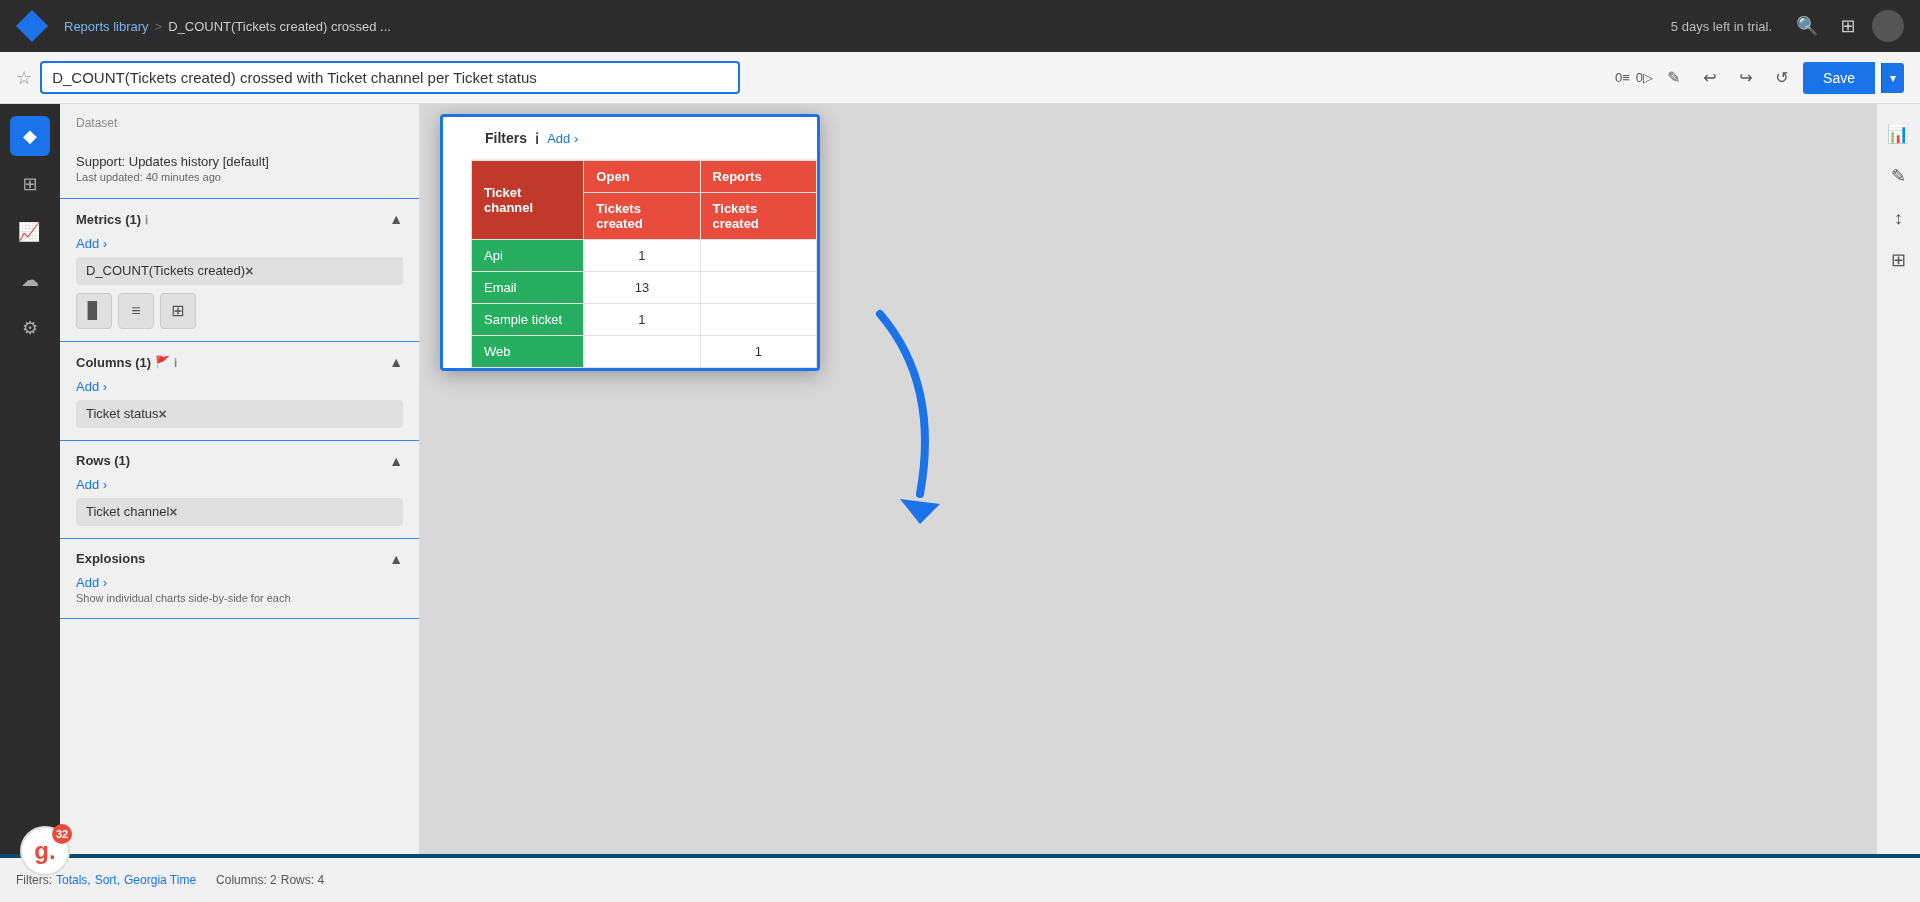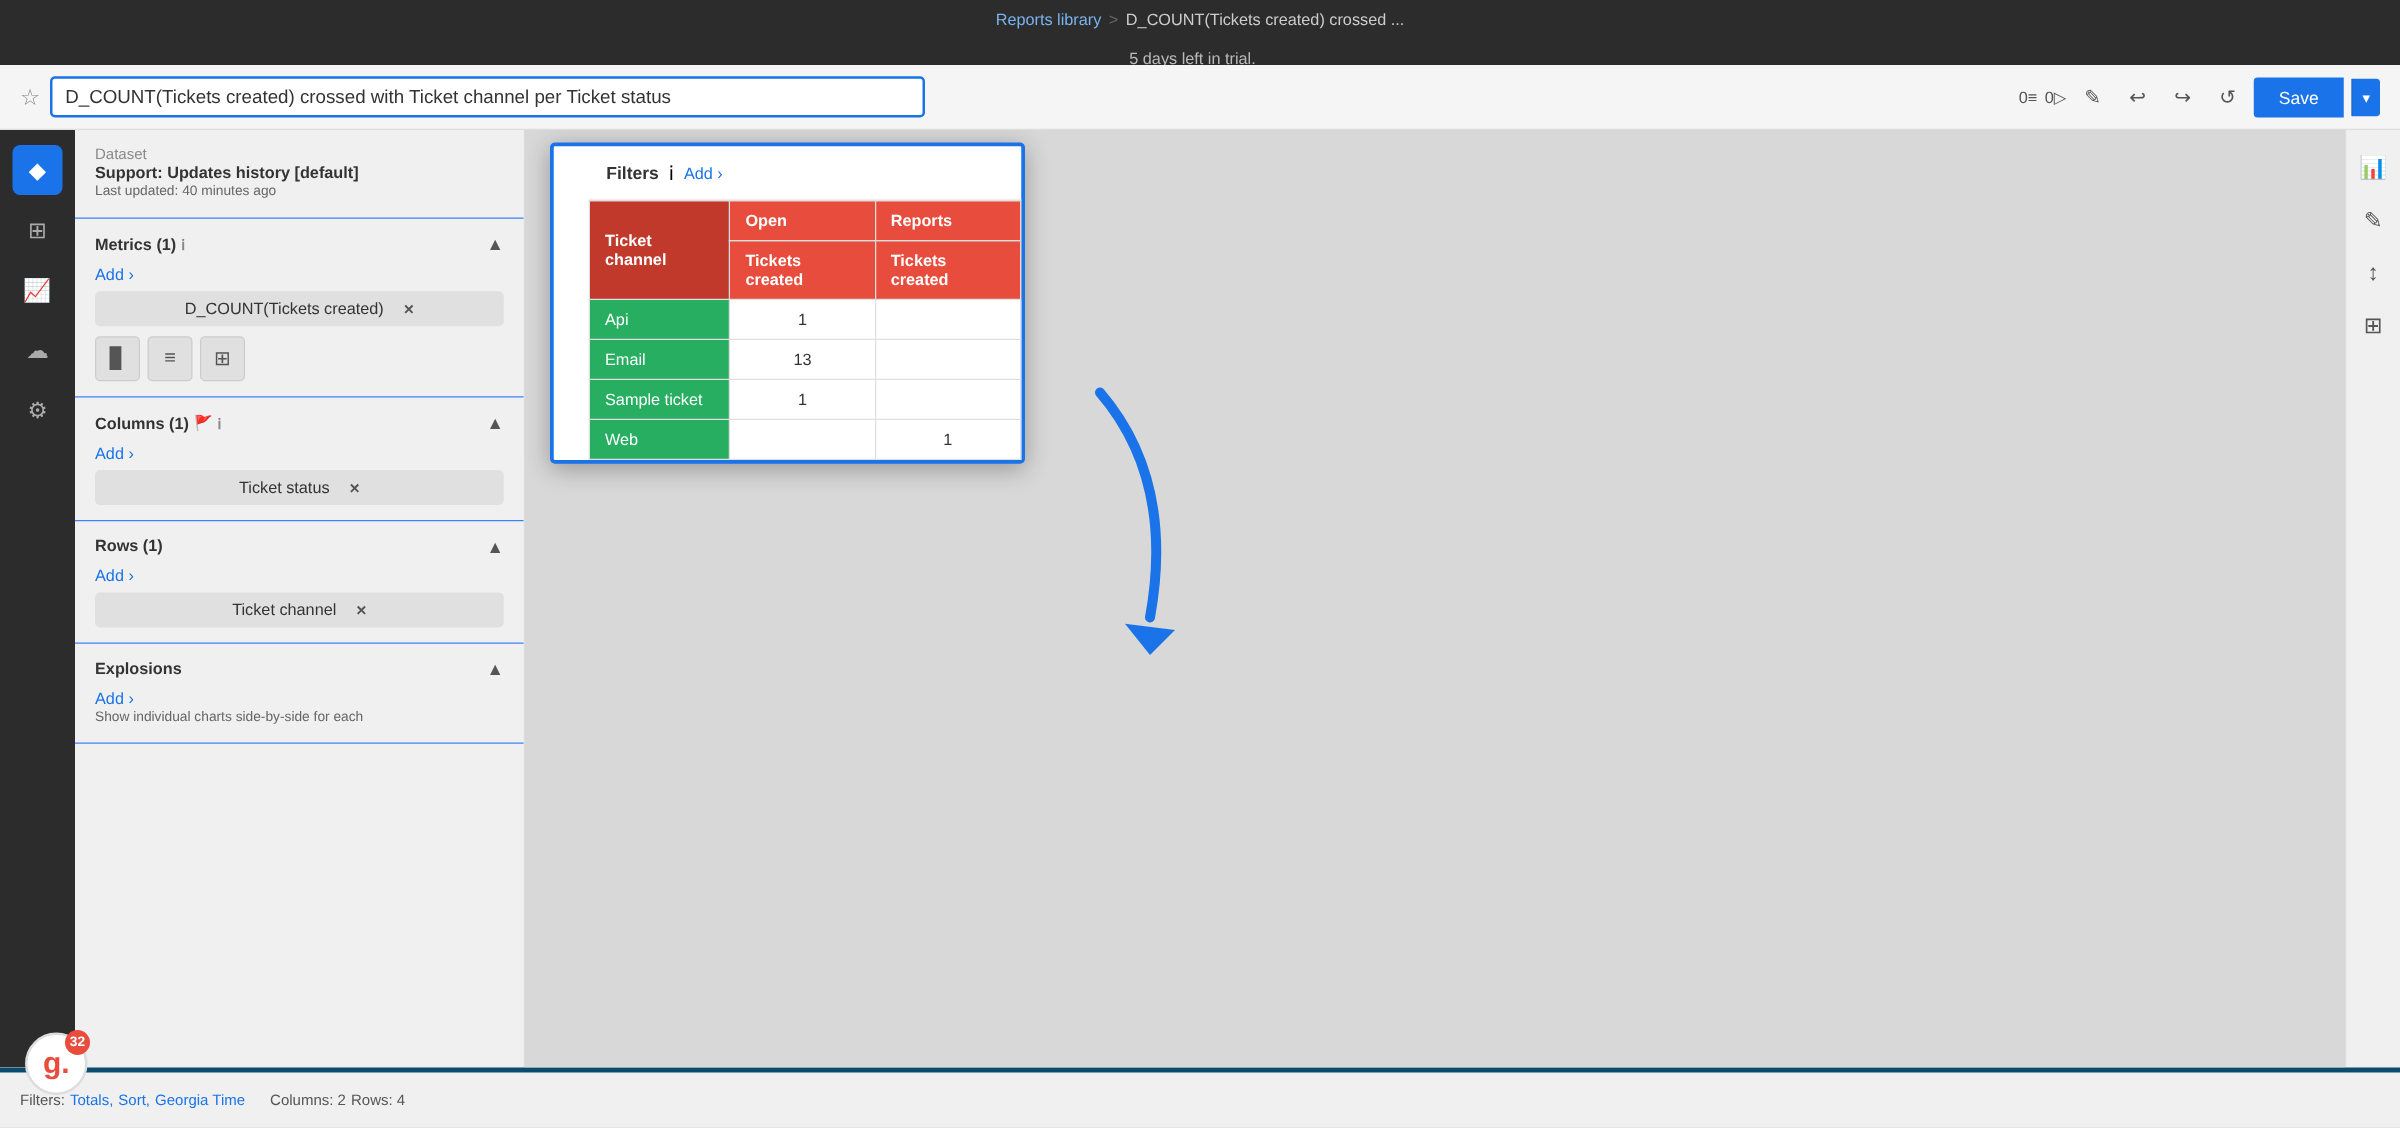--- a/index.html
+++ b/index.html
@@ -9,21 +9,20 @@
     .topbar {
       height: 52px;
       background: #2c2c2c;
       display: flex;
       align-items: center;
       padding: 0 16px;
       gap: 8px;
       color: #ccc;
       font-size: 13px;
       flex-shrink: 0;
-      flex-direction: column;
     }
     .topbar-logo {
       width: 32px; height: 32px;
       background: #1a73e8;
       clip-path: polygon(50% 0%, 100% 50%, 50% 100%, 0% 50%);
       margin-right: 8px;
     }
     .breadcrumb { display: flex; align-items: center; gap: 6px; color: #aaa; font-size: 13px; }
     .breadcrumb a { color: #7ab3f0; text-decoration: none; }
     .breadcrumb-sep { color: #666; }
@@ -124,26 +123,26 @@
     }
     .sidebar-section-title {
       font-size: 13px; font-weight: 600; color: #333;
       display: flex; align-items: center; gap: 4px;
     }
     .info-icon { color: #888; font-size: 12px; }
     .collapse-btn { background: none; border: none; cursor: pointer; color: #555; font-size: 14px; }
     .add-link { color: #1a73e8; font-size: 13px; text-decoration: none; cursor: pointer; display: flex; align-items: center; gap: 2px; }
     .dataset-info { font-size: 11px; color: #666; line-height: 1.5; }
     .dataset-label { font-size: 12px; color: #888; }
-    .dataset-name { font-size: 13px; color: #333; font-weight: 700; }
+    .dataset-name { font-size: 13px; color: #333; font-weight: 400; margin-top: 24px; }
 
     .pill-item {
-      display: flex; align-items: center; justify-content: center;
+      display: flex; align-items: center; justify-content: flex-start;
       background: #e0e0e0; border-radius: 4px; padding: 6px 10px;
-      font-size: 13px; color: #333; margin-top: 6px; gap: 16px;
+      font-size: 13px; color: #333; margin-top: 6px;
     }
     .pill-remove { background: none; border: none; cursor: pointer; color: #555; font-size: 14px; font-weight: bold; }
 
     .chart-type-row {
       display: flex; gap: 6px; margin-top: 8px;
     }
     .chart-type-btn {
       width: 36px; height: 36px; background: #e0e0e0; border: 1px solid #ccc;
       border-radius: 4px; cursor: pointer; display: flex; align-items: center; justify-content: center;
       font-size: 16px; color: #555;

